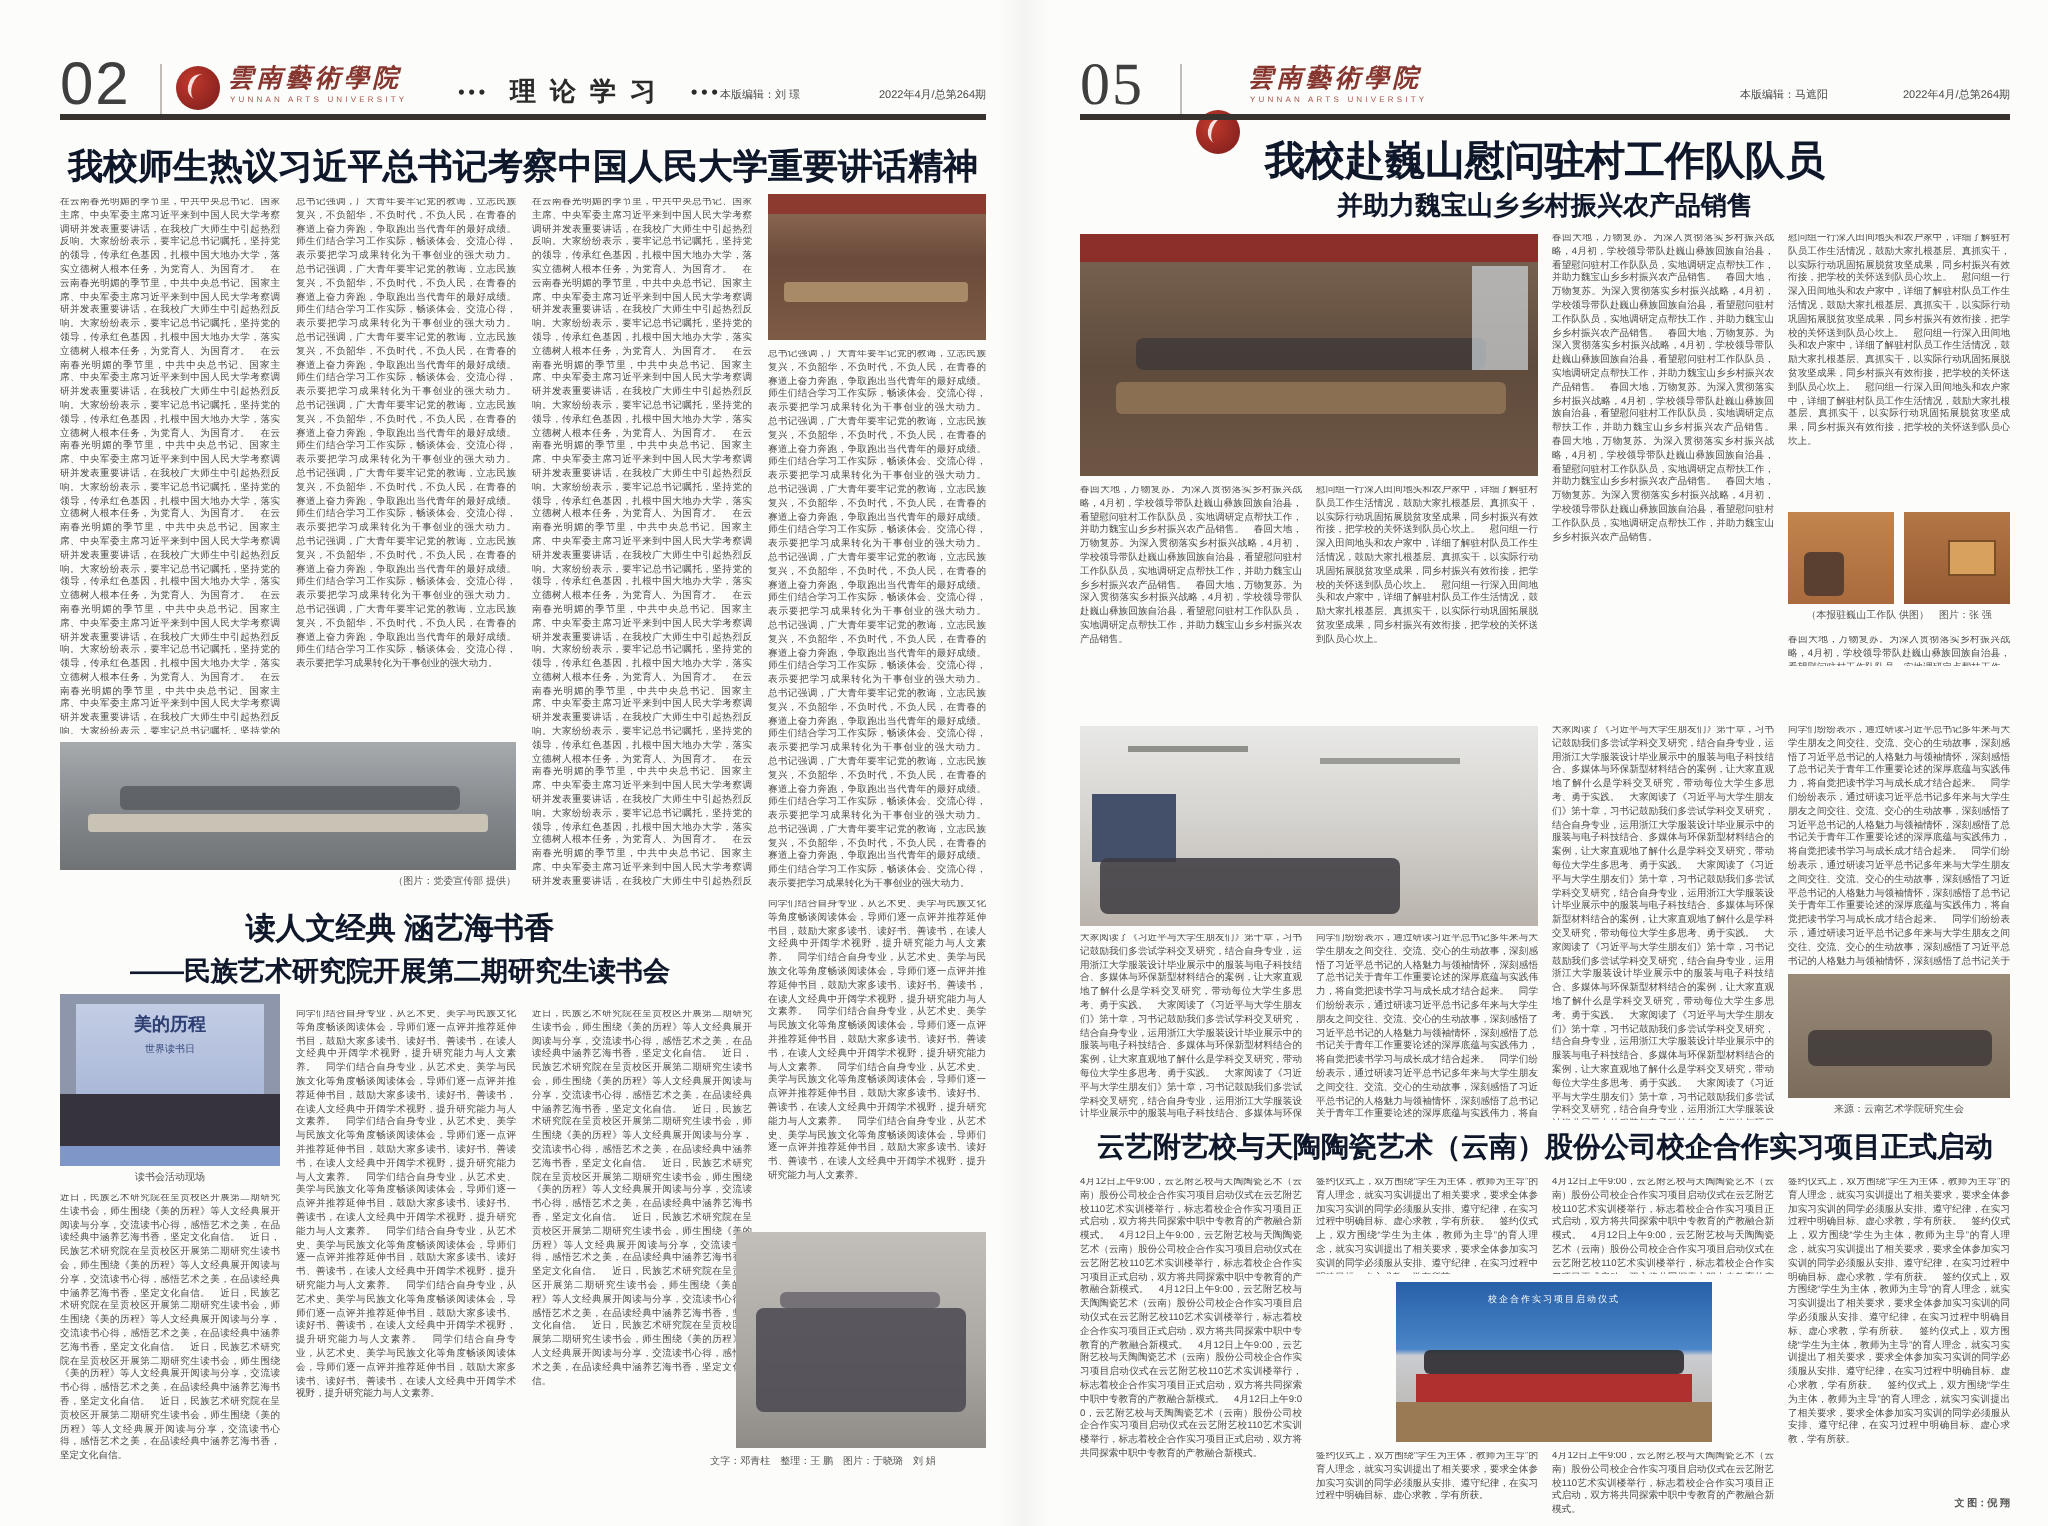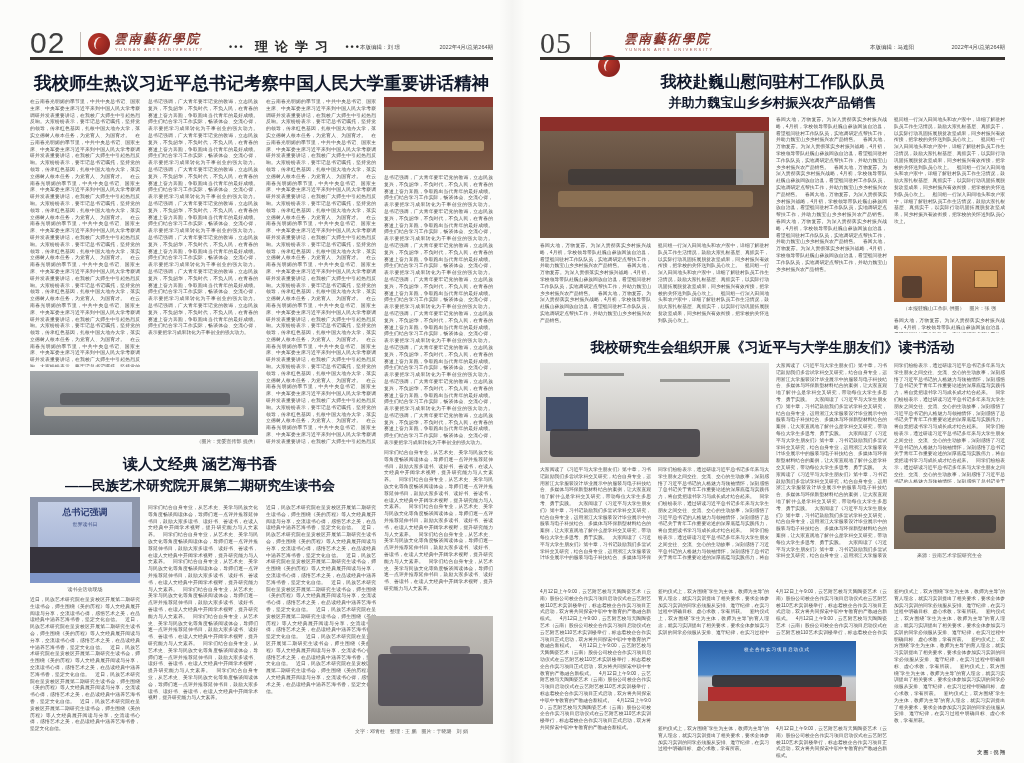--- a/index.html
+++ b/index.html
@@ -72,21 +72,21 @@
     <div style="left:30px;top:22px;width:170px;height:12px;background:#55585c;border-radius:3px;opacity:.8;"></div>
   </div>
   <div class="cap" style="left:30px;top:438px;width:228px;text-align:right;">（图片：党委宣传部 提供）</div>
 
   <div class="h-red" style="left:30px;top:477px;width:340px;font-size:13.5px;">——民族艺术研究院开展第二期研究生读书会</div>
   <div class="h-red" style="left:30px;top:455px;width:340px;font-size:15px;">读人文经典 涵艺海书香</div>
 
   <div class="ph" style="left:30px;top:497px;width:110px;height:86px;background:#8d96ab;">
     <div style="left:8px;top:5px;width:94px;height:46px;background:linear-gradient(180deg,#c3cde4,#aab8d8);"></div>
     <div style="left:12px;top:9px;width:86px;text-align:center;font-family:'DejaVu Serif','Liberation Serif',serif;
-         font-size:9px;font-weight:bold;color:#2e3f74;">总书记强调</div>
+         font-size:9px;font-weight:bold;color:#2e3f74;">美的历程</div>
     <div style="left:12px;top:24px;width:86px;text-align:center;font-size:5px;color:#3a4b80;">世界读书日</div>
     <div style="left:0;top:50px;width:110px;height:26px;background:#36333c;"></div>
     <div style="left:0;top:76px;width:110px;height:10px;background:#7f96c8;"></div>
   </div>
   <div class="cap" style="left:30px;top:586px;width:110px;text-align:center;">读书会活动现场</div>
   <div class="tc" style="left:30px;top:597px;width:110px;height:161px;">近日，民族艺术研究院在呈贡校区开展第二期研究生读书会，师生围绕《美的历程》等人文经典展开阅读与分享，交流读书心得，感悟艺术之美，在品读经典中涵养艺海书香，坚定文化自信。　近日，民族艺术研究院在呈贡校区开展第二期研究生读书会，师生围绕《美的历程》等人文经典展开阅读与分享，交流读书心得，感悟艺术之美，在品读经典中涵养艺海书香，坚定文化自信。　近日，民族艺术研究院在呈贡校区开展第二期研究生读书会，师生围绕《美的历程》等人文经典展开阅读与分享，交流读书心得，感悟艺术之美，在品读经典中涵养艺海书香，坚定文化自信。　近日，民族艺术研究院在呈贡校区开展第二期研究生读书会，师生围绕《美的历程》等人文经典展开阅读与分享，交流读书心得，感悟艺术之美，在品读经典中涵养艺海书香，坚定文化自信。　近日，民族艺术研究院在呈贡校区开展第二期研究生读书会，师生围绕《美的历程》等人文经典展开阅读与分享，交流读书心得，感悟艺术之美，在品读经典中涵养艺海书香，坚定文化自信。</div>
 
   <div class="tc" style="left:148px;top:505px;width:110px;height:253px;">同学们结合自身专业，从艺术史、美学与民族文化等角度畅谈阅读体会，导师们逐一点评并推荐延伸书目，鼓励大家多读书、读好书、善读书，在读人文经典中开阔学术视野，提升研究能力与人文素养。　同学们结合自身专业，从艺术史、美学与民族文化等角度畅谈阅读体会，导师们逐一点评并推荐延伸书目，鼓励大家多读书、读好书、善读书，在读人文经典中开阔学术视野，提升研究能力与人文素养。　同学们结合自身专业，从艺术史、美学与民族文化等角度畅谈阅读体会，导师们逐一点评并推荐延伸书目，鼓励大家多读书、读好书、善读书，在读人文经典中开阔学术视野，提升研究能力与人文素养。　同学们结合自身专业，从艺术史、美学与民族文化等角度畅谈阅读体会，导师们逐一点评并推荐延伸书目，鼓励大家多读书、读好书、善读书，在读人文经典中开阔学术视野，提升研究能力与人文素养。　同学们结合自身专业，从艺术史、美学与民族文化等角度畅谈阅读体会，导师们逐一点评并推荐延伸书目，鼓励大家多读书、读好书、善读书，在读人文经典中开阔学术视野，提升研究能力与人文素养。　同学们结合自身专业，从艺术史、美学与民族文化等角度畅谈阅读体会，导师们逐一点评并推荐延伸书目，鼓励大家多读书、读好书、善读书，在读人文经典中开阔学术视野，提升研究能力与人文素养。　同学们结合自身专业，从艺术史、美学与民族文化等角度畅谈阅读体会，导师们逐一点评并推荐延伸书目，鼓励大家多读书、读好书、善读书，在读人文经典中开阔学术视野，提升研究能力与人文素养。</div>
   <div class="tc" style="left:266px;top:505px;width:110px;height:253px;">近日，民族艺术研究院在呈贡校区开展第二期研究生读书会，师生围绕《美的历程》等人文经典展开阅读与分享，交流读书心得，感悟艺术之美，在品读经典中涵养艺海书香，坚定文化自信。　近日，民族艺术研究院在呈贡校区开展第二期研究生读书会，师生围绕《美的历程》等人文经典展开阅读与分享，交流读书心得，感悟艺术之美，在品读经典中涵养艺海书香，坚定文化自信。　近日，民族艺术研究院在呈贡校区开展第二期研究生读书会，师生围绕《美的历程》等人文经典展开阅读与分享，交流读书心得，感悟艺术之美，在品读经典中涵养艺海书香，坚定文化自信。　近日，民族艺术研究院在呈贡校区开展第二期研究生读书会，师生围绕《美的历程》等人文经典展开阅读与分享，交流读书心得，感悟艺术之美，在品读经典中涵养艺海书香，坚定文化自信。　近日，民族艺术研究院在呈贡校区开展第二期研究生读书会，师生围绕《美的历程》等人文经典展开阅读与分享，交流读书心得，感悟艺术之美，在品读经典中涵养艺海书香，坚定文化自信。　近日，民族艺术研究院在呈贡校区开展第二期研究生读书会，师生围绕《美的历程》等人文经典展开阅读与分享，交流读书心得，感悟艺术之美，在品读经典中涵养艺海书香，坚定文化自信。　近日，民族艺术研究院在呈贡校区开展第二期研究生读书会，师生围绕《美的历程》等人文经典展开阅读与分享，交流读书心得，感悟艺术之美，在品读经典中涵养艺海书香，坚定文化自信。</div>
   <div class="tc" style="left:384px;top:450px;width:109px;height:162px;">同学们结合自身专业，从艺术史、美学与民族文化等角度畅谈阅读体会，导师们逐一点评并推荐延伸书目，鼓励大家多读书、读好书、善读书，在读人文经典中开阔学术视野，提升研究能力与人文素养。　同学们结合自身专业，从艺术史、美学与民族文化等角度畅谈阅读体会，导师们逐一点评并推荐延伸书目，鼓励大家多读书、读好书、善读书，在读人文经典中开阔学术视野，提升研究能力与人文素养。　同学们结合自身专业，从艺术史、美学与民族文化等角度畅谈阅读体会，导师们逐一点评并推荐延伸书目，鼓励大家多读书、读好书、善读书，在读人文经典中开阔学术视野，提升研究能力与人文素养。　同学们结合自身专业，从艺术史、美学与民族文化等角度畅谈阅读体会，导师们逐一点评并推荐延伸书目，鼓励大家多读书、读好书、善读书，在读人文经典中开阔学术视野，提升研究能力与人文素养。　同学们结合自身专业，从艺术史、美学与民族文化等角度畅谈阅读体会，导师们逐一点评并推荐延伸书目，鼓励大家多读书、读好书、善读书，在读人文经典中开阔学术视野，提升研究能力与人文素养。</div>
@@ -102,21 +102,21 @@
   <div class="abs vdiv" style="left:590px;top:32px;height:25px;"></div>
   <div class="abs seal" style="left:598px;top:33px;"></div>
   <div class="abs logo-cn" style="left:624px;top:31px;">雲南藝術學院</div>
   <div class="abs logo-en" style="left:625px;top:47px;">YUNNAN ARTS UNIVERSITY</div>
   <div class="abs edit-line" style="left:870px;top:44px;width:135px;">
     <span>本版编辑：马遮阳</span>
     <span>2022年4月/总第264期</span>
   </div>
   <div class="abs rule" style="left:540px;top:57px;width:465px;"></div>
 
-  <div class="h-red" style="left:540px;top:71px;width:465px;font-size:16px;line-height:21px;">我校赴巍山慰问驻村工作队队员</div>
+  <div class="h-red" style="left:540px;top:71px;width:465px;font-size:20px;line-height:21px;">我校赴巍山慰问驻村工作队队员</div>
   <div class="h-red" style="left:540px;top:92px;width:465px;font-size:13px;line-height:21px;">并助力魏宝山乡乡村振兴农产品销售</div>
 
   <div class="ph" style="left:540px;top:117px;width:229px;height:121px;
        background:linear-gradient(180deg,#7b6553 0%,#5f4b3c 55%,#6e5645 100%);">
     <div style="left:0;top:0;width:100%;height:14px;background:#8c2f2a;"></div>
     <div style="left:18px;top:74px;width:195px;height:16px;background:#8a6f52;border-radius:3px;"></div>
     <div style="left:28px;top:52px;width:175px;height:16px;background:#3e3a38;border-radius:4px;opacity:.85;"></div>
     <div style="left:196px;top:16px;width:28px;height:52px;background:#cfd6da;opacity:.7;"></div>
   </div>
   <div class="tc" style="left:540px;top:243px;width:111px;height:90px;">春回大地，万物复苏。为深入贯彻落实乡村振兴战略，4月初，学校领导带队赴巍山彝族回族自治县，看望慰问驻村工作队队员，实地调研定点帮扶工作，并助力魏宝山乡乡村振兴农产品销售。　春回大地，万物复苏。为深入贯彻落实乡村振兴战略，4月初，学校领导带队赴巍山彝族回族自治县，看望慰问驻村工作队队员，实地调研定点帮扶工作，并助力魏宝山乡乡村振兴农产品销售。　春回大地，万物复苏。为深入贯彻落实乡村振兴战略，4月初，学校领导带队赴巍山彝族回族自治县，看望慰问驻村工作队队员，实地调研定点帮扶工作，并助力魏宝山乡乡村振兴农产品销售。</div>
@@ -127,39 +127,39 @@
        background:linear-gradient(180deg,#c2854e 0%,#a96a3d 100%);">
     <div style="left:8px;top:20px;width:20px;height:22px;background:#5a4030;border-radius:3px;"></div>
   </div>
   <div class="ph" style="left:952px;top:256px;width:53px;height:46px;
        background:linear-gradient(180deg,#b37645 0%,#955a33 100%);">
     <div style="left:22px;top:14px;width:22px;height:16px;background:#d8a25e;border:1px solid #7a4f28;"></div>
   </div>
   <div class="cap" style="left:894px;top:305px;width:111px;text-align:center;">（本报驻巍山工作队 供图）　图片：张 强</div>
   <div class="tc" style="left:894px;top:318px;width:111px;height:15px;">春回大地，万物复苏。为深入贯彻落实乡村振兴战略，4月初，学校领导带队赴巍山彝族回族自治县，看望慰问驻村工作队队员，实地调研定点帮扶工作，并助力魏宝山乡乡村振兴农产品销售。</div>
 
-  <div class="h-red" style="left:540px;top:339px;width:465px;font-size:14px;">我校研究生会组织开展《习近平与大学生朋友们》读书活动</div>
 
   <div class="ph" style="left:540px;top:363px;width:229px;height:100px;
        background:linear-gradient(180deg,#e8e8e6 0%,#d6d4d0 45%,#b9b3ac 100%);">
     <div style="left:24px;top:10px;width:60px;height:3px;background:#8f8f8c;"></div>
     <div style="left:120px;top:16px;width:70px;height:3px;background:#9a9a96;"></div>
     <div style="left:6px;top:34px;width:42px;height:34px;background:#44506a;"></div>
     <div style="left:10px;top:66px;width:150px;height:28px;background:#3c3a40;border-radius:4px;opacity:.85;"></div>
   </div>
   <div class="tc" style="left:540px;top:467px;width:111px;height:93px;">大家阅读了《习近平与大学生朋友们》第十章，习书记鼓励我们多尝试学科交叉研究，结合自身专业，运用浙江大学服装设计毕业展示中的服装与电子科技结合、多媒体与环保新型材料结合的案例，让大家直观地了解什么是学科交叉研究，带动每位大学生多思考、勇于实践。　大家阅读了《习近平与大学生朋友们》第十章，习书记鼓励我们多尝试学科交叉研究，结合自身专业，运用浙江大学服装设计毕业展示中的服装与电子科技结合、多媒体与环保新型材料结合的案例，让大家直观地了解什么是学科交叉研究，带动每位大学生多思考、勇于实践。　大家阅读了《习近平与大学生朋友们》第十章，习书记鼓励我们多尝试学科交叉研究，结合自身专业，运用浙江大学服装设计毕业展示中的服装与电子科技结合、多媒体与环保新型材料结合的案例，让大家直观地了解什么是学科交叉研究，带动每位大学生多思考、勇于实践。</div>
   <div class="tc" style="left:658px;top:467px;width:111px;height:93px;">同学们纷纷表示，通过研读习近平总书记多年来与大学生朋友之间交往、交流、交心的生动故事，深刻感悟了习近平总书记的人格魅力与领袖情怀，深刻感悟了总书记关于青年工作重要论述的深厚底蕴与实践伟力，将自觉把读书学习与成长成才结合起来。　同学们纷纷表示，通过研读习近平总书记多年来与大学生朋友之间交往、交流、交心的生动故事，深刻感悟了习近平总书记的人格魅力与领袖情怀，深刻感悟了总书记关于青年工作重要论述的深厚底蕴与实践伟力，将自觉把读书学习与成长成才结合起来。　同学们纷纷表示，通过研读习近平总书记多年来与大学生朋友之间交往、交流、交心的生动故事，深刻感悟了习近平总书记的人格魅力与领袖情怀，深刻感悟了总书记关于青年工作重要论述的深厚底蕴与实践伟力，将自觉把读书学习与成长成才结合起来。</div>
   <div class="tc" style="left:776px;top:363px;width:111px;height:197px;">大家阅读了《习近平与大学生朋友们》第十章，习书记鼓励我们多尝试学科交叉研究，结合自身专业，运用浙江大学服装设计毕业展示中的服装与电子科技结合、多媒体与环保新型材料结合的案例，让大家直观地了解什么是学科交叉研究，带动每位大学生多思考、勇于实践。　大家阅读了《习近平与大学生朋友们》第十章，习书记鼓励我们多尝试学科交叉研究，结合自身专业，运用浙江大学服装设计毕业展示中的服装与电子科技结合、多媒体与环保新型材料结合的案例，让大家直观地了解什么是学科交叉研究，带动每位大学生多思考、勇于实践。　大家阅读了《习近平与大学生朋友们》第十章，习书记鼓励我们多尝试学科交叉研究，结合自身专业，运用浙江大学服装设计毕业展示中的服装与电子科技结合、多媒体与环保新型材料结合的案例，让大家直观地了解什么是学科交叉研究，带动每位大学生多思考、勇于实践。　大家阅读了《习近平与大学生朋友们》第十章，习书记鼓励我们多尝试学科交叉研究，结合自身专业，运用浙江大学服装设计毕业展示中的服装与电子科技结合、多媒体与环保新型材料结合的案例，让大家直观地了解什么是学科交叉研究，带动每位大学生多思考、勇于实践。　大家阅读了《习近平与大学生朋友们》第十章，习书记鼓励我们多尝试学科交叉研究，结合自身专业，运用浙江大学服装设计毕业展示中的服装与电子科技结合、多媒体与环保新型材料结合的案例，让大家直观地了解什么是学科交叉研究，带动每位大学生多思考、勇于实践。　大家阅读了《习近平与大学生朋友们》第十章，习书记鼓励我们多尝试学科交叉研究，结合自身专业，运用浙江大学服装设计毕业展示中的服装与电子科技结合、多媒体与环保新型材料结合的案例，让大家直观地了解什么是学科交叉研究，带动每位大学生多思考、勇于实践。</div>
   <div class="tc" style="left:894px;top:363px;width:111px;height:120px;">同学们纷纷表示，通过研读习近平总书记多年来与大学生朋友之间交往、交流、交心的生动故事，深刻感悟了习近平总书记的人格魅力与领袖情怀，深刻感悟了总书记关于青年工作重要论述的深厚底蕴与实践伟力，将自觉把读书学习与成长成才结合起来。　同学们纷纷表示，通过研读习近平总书记多年来与大学生朋友之间交往、交流、交心的生动故事，深刻感悟了习近平总书记的人格魅力与领袖情怀，深刻感悟了总书记关于青年工作重要论述的深厚底蕴与实践伟力，将自觉把读书学习与成长成才结合起来。　同学们纷纷表示，通过研读习近平总书记多年来与大学生朋友之间交往、交流、交心的生动故事，深刻感悟了习近平总书记的人格魅力与领袖情怀，深刻感悟了总书记关于青年工作重要论述的深厚底蕴与实践伟力，将自觉把读书学习与成长成才结合起来。　同学们纷纷表示，通过研读习近平总书记多年来与大学生朋友之间交往、交流、交心的生动故事，深刻感悟了习近平总书记的人格魅力与领袖情怀，深刻感悟了总书记关于青年工作重要论述的深厚底蕴与实践伟力，将自觉把读书学习与成长成才结合起来。</div>
   <div class="ph" style="left:894px;top:487px;width:111px;height:62px;
        background:linear-gradient(180deg,#9a8a78 0%,#7c6c5c 100%);">
     <div style="left:10px;top:28px;width:92px;height:18px;background:#3e3a38;border-radius:4px;opacity:.85;"></div>
   </div>
   <div class="cap" style="left:894px;top:552px;width:111px;text-align:center;">来源：云南艺术学院研究生会</div>
 
+  <div class="h-red" style="left:540px;top:565px;width:465px;font-size:14px;">云艺附艺校与天陶陶瓷艺术（云南）股份公司校企合作实习项目正式启动</div>
 
   <div class="tc" style="left:540px;top:589px;width:111px;height:169px;">4月12日上午9:00，云艺附艺校与天陶陶瓷艺术（云南）股份公司校企合作实习项目启动仪式在云艺附艺校110艺术实训楼举行，标志着校企合作实习项目正式启动，双方将共同探索中职中专教育的产教融合新模式。　4月12日上午9:00，云艺附艺校与天陶陶瓷艺术（云南）股份公司校企合作实习项目启动仪式在云艺附艺校110艺术实训楼举行，标志着校企合作实习项目正式启动，双方将共同探索中职中专教育的产教融合新模式。　4月12日上午9:00，云艺附艺校与天陶陶瓷艺术（云南）股份公司校企合作实习项目启动仪式在云艺附艺校110艺术实训楼举行，标志着校企合作实习项目正式启动，双方将共同探索中职中专教育的产教融合新模式。　4月12日上午9:00，云艺附艺校与天陶陶瓷艺术（云南）股份公司校企合作实习项目启动仪式在云艺附艺校110艺术实训楼举行，标志着校企合作实习项目正式启动，双方将共同探索中职中专教育的产教融合新模式。　4月12日上午9:00，云艺附艺校与天陶陶瓷艺术（云南）股份公司校企合作实习项目启动仪式在云艺附艺校110艺术实训楼举行，标志着校企合作实习项目正式启动，双方将共同探索中职中专教育的产教融合新模式。</div>
   <div class="tc" style="left:658px;top:589px;width:111px;height:48px;">签约仪式上，双方围绕“学生为主体，教师为主导”的育人理念，就实习实训提出了相关要求，要求全体参加实习实训的同学必须服从安排、遵守纪律，在实习过程中明确目标、虚心求教，学有所获。　签约仪式上，双方围绕“学生为主体，教师为主导”的育人理念，就实习实训提出了相关要求，要求全体参加实习实训的同学必须服从安排、遵守纪律，在实习过程中明确目标、虚心求教，学有所获。</div>
   <div class="tc" style="left:776px;top:589px;width:111px;height:48px;">4月12日上午9:00，云艺附艺校与天陶陶瓷艺术（云南）股份公司校企合作实习项目启动仪式在云艺附艺校110艺术实训楼举行，标志着校企合作实习项目正式启动，双方将共同探索中职中专教育的产教融合新模式。　4月12日上午9:00，云艺附艺校与天陶陶瓷艺术（云南）股份公司校企合作实习项目启动仪式在云艺附艺校110艺术实训楼举行，标志着校企合作实习项目正式启动，双方将共同探索中职中专教育的产教融合新模式。</div>
 
   <div class="ph" style="left:698px;top:641px;width:158px;height:80px;
        background:linear-gradient(180deg,#2860a8 0%,#4a86c8 42%,#caccd0 46%,#b6b0a8 100%);">
     <div style="left:8px;top:6px;width:142px;text-align:center;font-size:4.5px;color:#ffffff;letter-spacing:1px;">校企合作实习项目启动仪式</div>
     <div style="left:14px;top:34px;width:130px;height:12px;background:#2e2b30;border-radius:3px;opacity:.9;"></div>
     <div style="left:10px;top:46px;width:138px;height:14px;background:#b03030;"></div>

